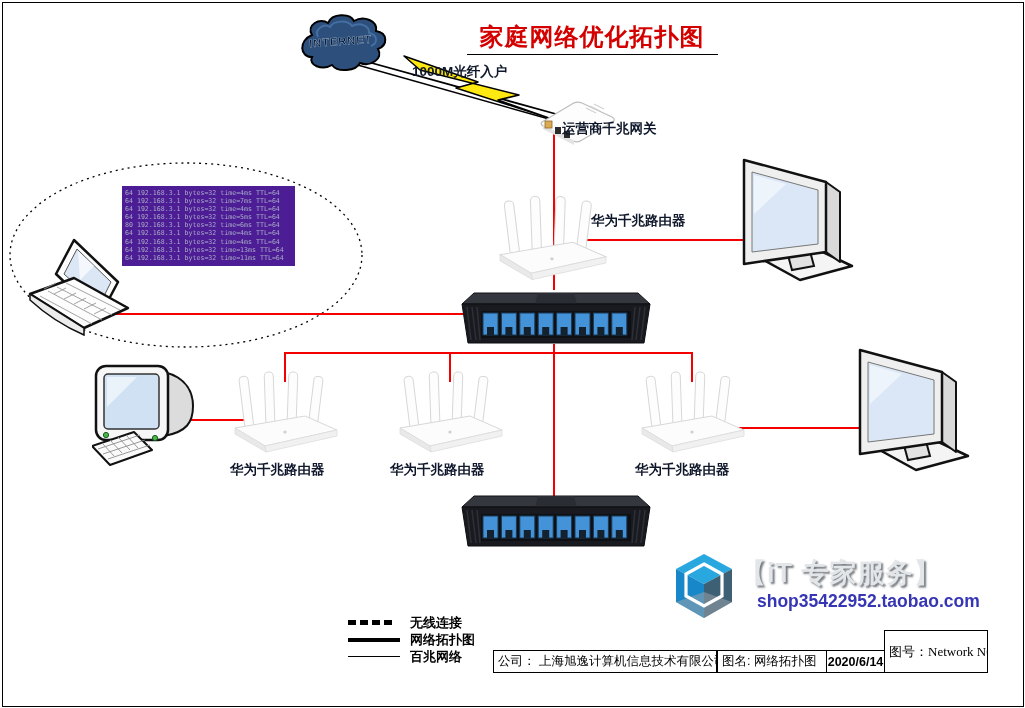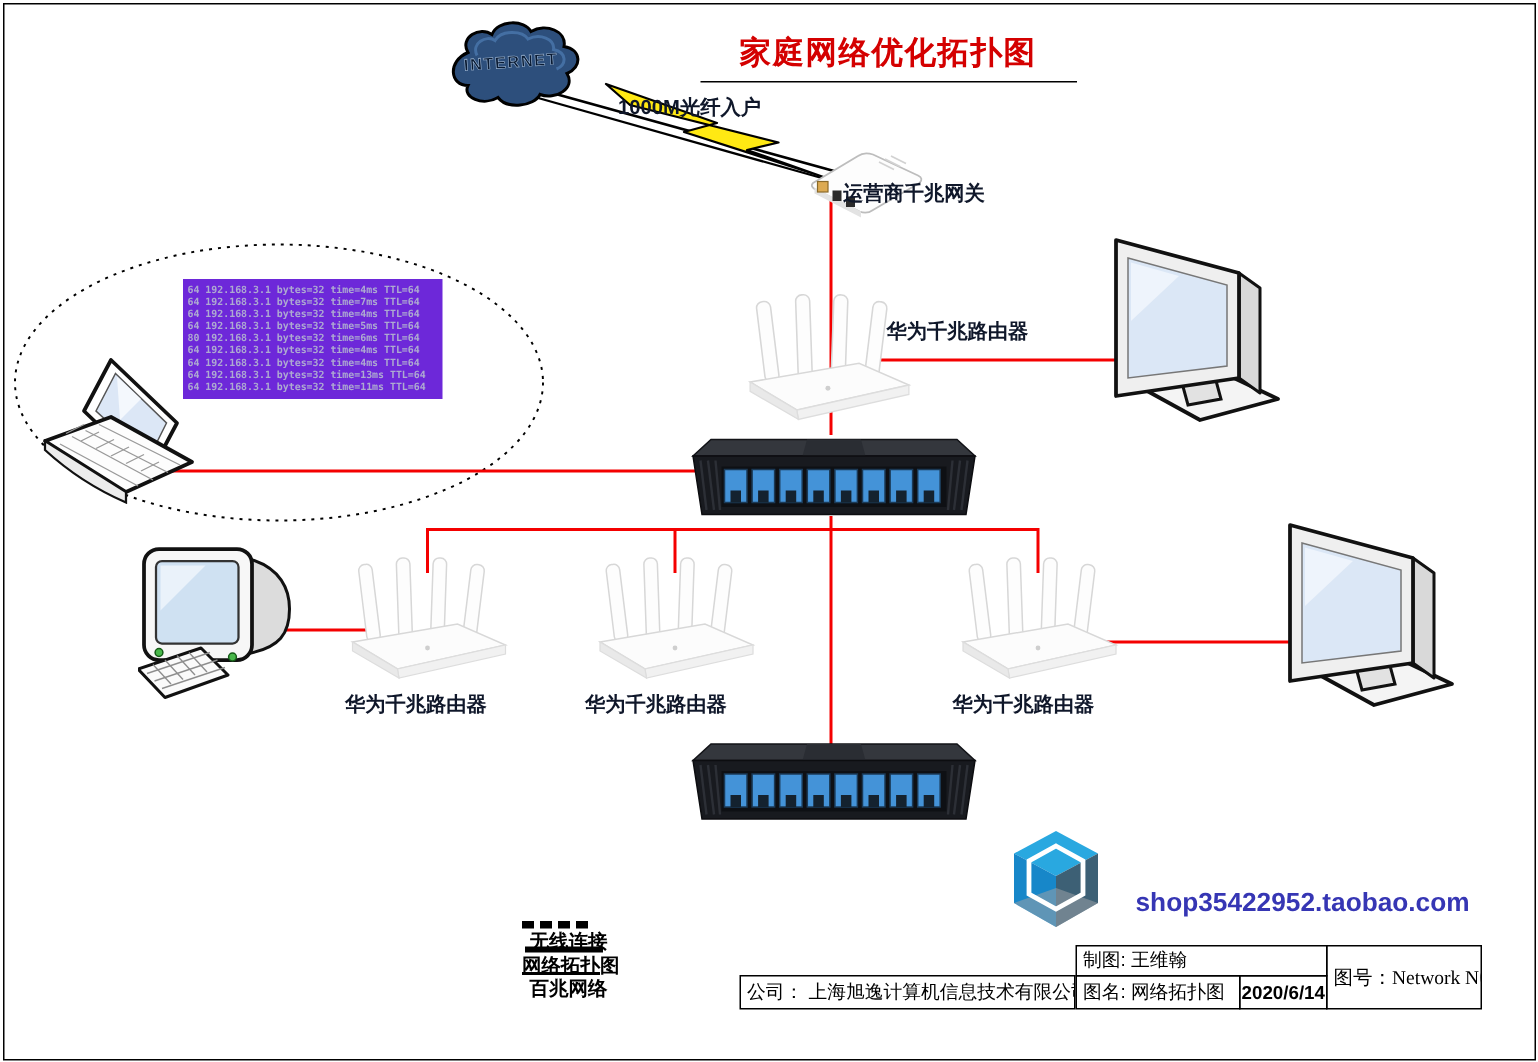--- a/index.html
+++ b/index.html
@@ -4,32 +4,32 @@
 <style>
   html,body{margin:0;padding:0;background:#fff;}
   #canvas{position:relative;width:1025px;height:708px;background:#fff;overflow:hidden;
           font-family:"Liberation Sans",sans-serif;}
   .abs{position:absolute;}
   #page-border{left:2px;top:2px;width:1020px;height:703px;border:1px solid #000;z-index:0;}
   #lines-svg{left:0;top:0;z-index:1;pointer-events:none;}
   .device{z-index:2;}
   .lbl{z-index:3;color:#0f172a;font-weight:bold;font-size:13.5px;white-space:nowrap;}
   #page-title{left:462px;top:21px;width:260px;text-align:center;color:#d40000;
-              font-size:21px;font-weight:bold;letter-spacing:1px;z-index:3;white-space:nowrap;}
+              font-size:24px;font-weight:bold;letter-spacing:1px;z-index:3;white-space:nowrap;}
   #title-underline{left:467px;top:54px;width:251px;border-top:1.5px solid #000;z-index:3;}
-  #terminal{left:122px;top:186px;width:173px;height:80px;background:#6d28d9;z-index:2;
-            overflow:hidden;padding:3px 2px 0 3px;box-sizing:border-box;filter:blur(.4px);font-weight:bold;}
+  #terminal{left:122px;top:186px;width:173px;height:80px;background:#4c1d95;z-index:2;
+            overflow:hidden;padding:3px 2px 0 3px;box-sizing:border-box;filter:blur(.4px);}
   .tline{font-family:"DejaVu Sans Mono",monospace;font-size:6.6px;line-height:8.1px;
          color:#b9c1cf;opacity:.85;white-space:nowrap;}
   
   #wm-title{left:739px;top:555px;font-size:27px;font-weight:bold;color:#e3e6e9;
             text-shadow:2px 2px 2px #767b80, -1px -1px 0 #fff;z-index:2;white-space:nowrap;letter-spacing:1px;}
   #wm-url{left:740px;top:591px;font-size:17.5px;font-weight:bold;color:#3636b4;z-index:2;white-space:nowrap;margin-left:17px;}
   
-  .legend-row{display:flex;align-items:center;height:17px;z-index:3;flex-direction:column;}
+  .legend-row{display:flex;align-items:center;height:17px;z-index:3;}
   .legend-swatch{width:52px;display:flex;align-items:center;margin-right:10px;}
   .legend-dots i{display:inline-block;width:8px;height:5px;background:#000;margin-right:4px;}
   .legend-thick{height:4px;background:#000;width:52px;}
   .legend-thin{height:1.5px;background:#000;width:52px;}
   .legend-label{font-size:13px;font-weight:bold;color:#000;white-space:nowrap;}
   
   #title-block{left:493px;top:630px;width:495px;display:grid;
                grid-template-columns:224px 110px 58px 103px;grid-template-rows:21px 22px;
                z-index:3;font-size:12.5px;color:#000;}
   #title-block .cell{border:1px solid #000;display:flex;align-items:center;
@@ -324,20 +324,21 @@
     </g>
   </svg>
 
   <svg class="abs device" style="left:672px;top:552px" width="64" height="68" viewBox="0 0 64 68">
     <polygon points="32,2 60,17 32,32 4,17" fill="#29a8e0"></polygon>
     <polygon points="60,17 60,50 32,66 32,32" fill="#3d6075"></polygon>
     <polygon points="4,17 32,32 32,66 4,50" fill="#1787c9"></polygon>
     <polygon points="4,50 32,66 60,50 32,40" fill="#9aa0a5" opacity=".55"></polygon>
     <polygon points="32,12 50,22 50,44 32,54 14,44 14,22" fill="none" stroke="#fff" stroke-width="3.2"></polygon>
   </svg>
+  <div id="wm-title" class="abs">【iT 专家服务】</div>
   <div id="wm-url" class="abs">shop35422952.taobao.com</div>
 
   <div class="abs legend-row" style="left:348px;top:614px">
     <span class="legend-swatch legend-dots">
         <i></i>
         <i></i>
         <i></i>
         <i></i>
       </span>
     <span class="legend-label">无线连接</span>
@@ -350,19 +351,18 @@
   </div>
   <div class="abs legend-row" style="left:348px;top:648px">
     <span class="legend-swatch">
         <span class="legend-thin"></span>
       </span>
     <span class="legend-label">百兆网络</span>
   </div>
 
   <div id="title-block" class="abs">
     <div class="cell" id="tb-company">公司：  上海旭逸计算机信息技术有限公司</div>
-    <div class="cell" id="tb-author">制图:  王维翰</div>
     <div class="cell" id="tb-name">图名:  网络拓扑图</div>
     <div class="cell" id="tb-date">2020/6/14</div>
     <div class="cell" id="tb-number">图号：Network N01</div>
   </div>
 
 </div>
 
 </body></html>

